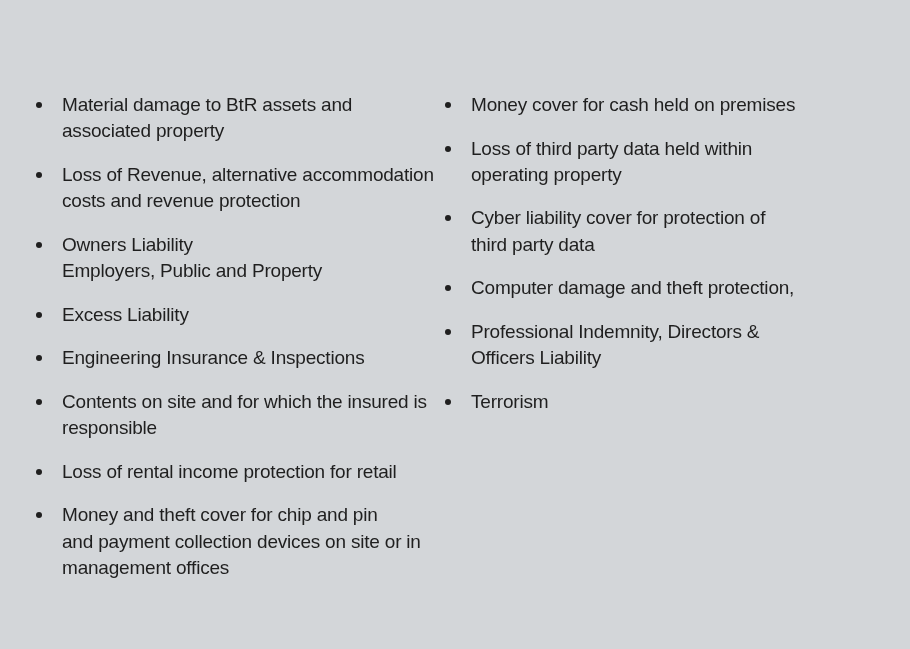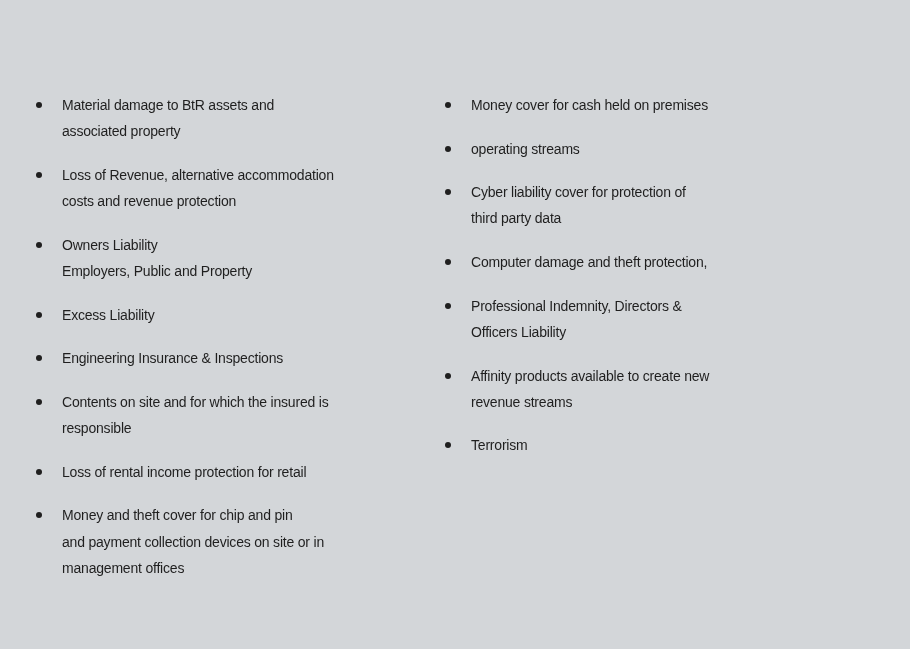--- a/index.html
+++ b/index.html
@@ -11,21 +11,21 @@
     position: relative;
     overflow: hidden;
   }
   .col { position: absolute; top: 92px; }
   .col-left { left: 34px; width: 410px; }
   .col-right { left: 443px; width: 420px; }
   ul { list-style: none; margin: 0; padding: 0; }
   li {
     position: relative;
     padding-left: 28px;
-    font-size: 14px;
+    font-size: 19px;
     line-height: 26.3px;
     margin-bottom: 17.3px;
     letter-spacing: -0.2px;
   }
   .bullet {
     position: absolute; left: 2px; top: 10px;
     width: 6px; height: 6px; border-radius: 50%;
     background: #1f1f1f;
   }
   .line { display: block; white-space: nowrap; }
@@ -77,39 +77,35 @@
 </div>
 
 <div class="col col-right">
   <ul>
     <li>
         <span class="bullet"></span>
         <span class="line">Money cover for cash held on premises</span>
       </li>
     <li>
         <span class="bullet"></span>
-        <span class="line">operating streams</span>
+        <span class="line">Loss of third party data held within</span>
+        <span class="line">operating property</span>
       </li>
     <li>
         <span class="bullet"></span>
         <span class="line">Cyber liability cover for protection of</span>
         <span class="line">third party data</span>
       </li>
     <li>
         <span class="bullet"></span>
         <span class="line">Computer damage and theft protection,</span>
       </li>
     <li>
         <span class="bullet"></span>
         <span class="line">Professional Indemnity, Directors &amp;</span>
         <span class="line">Officers Liability</span>
       </li>
     <li>
         <span class="bullet"></span>
-        <span class="line">Affinity products available to create new</span>
-        <span class="line">revenue streams</span>
-      </li>
-    <li>
-        <span class="bullet"></span>
         <span class="line">Terrorism</span>
       </li>
   </ul>
 </div>
 
 </body></html>

